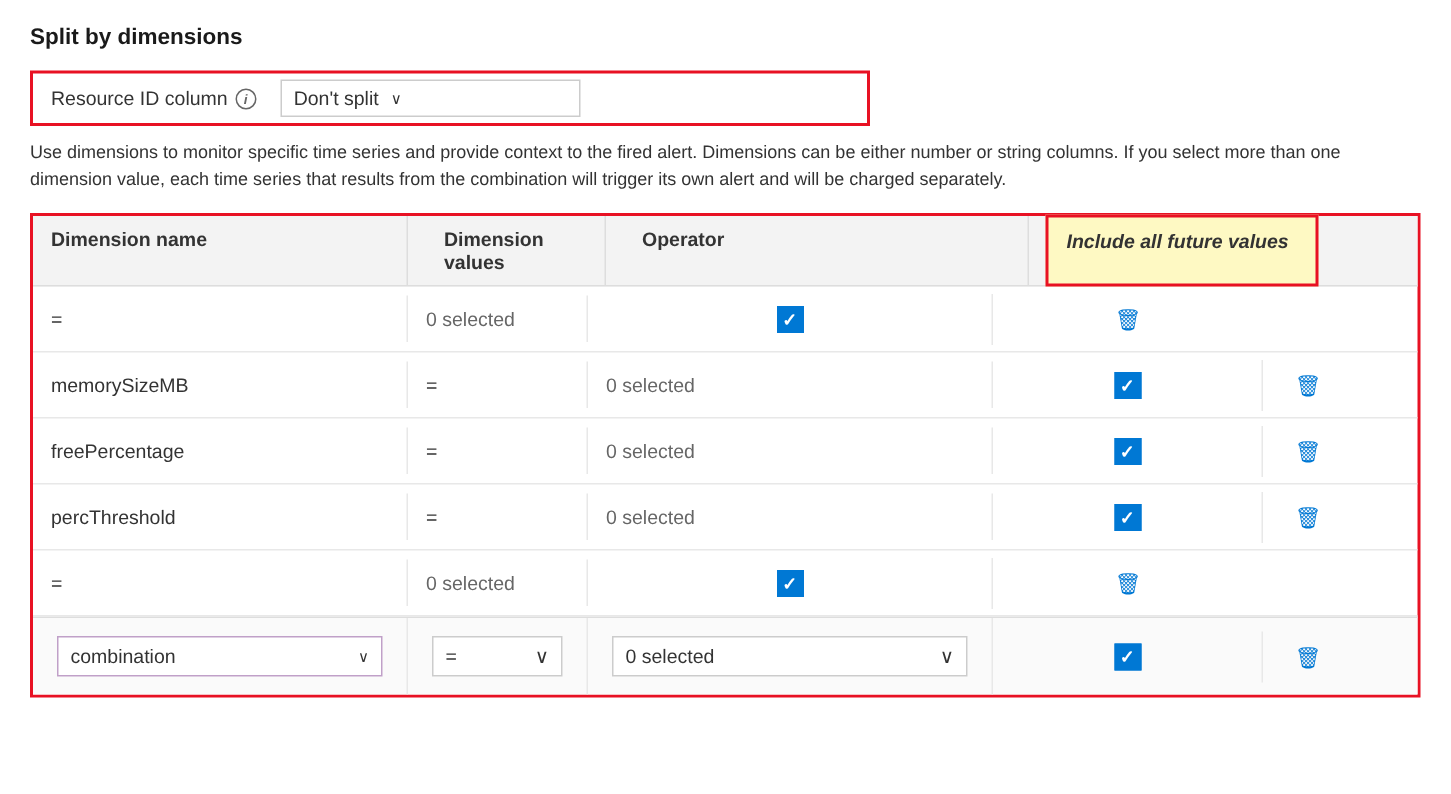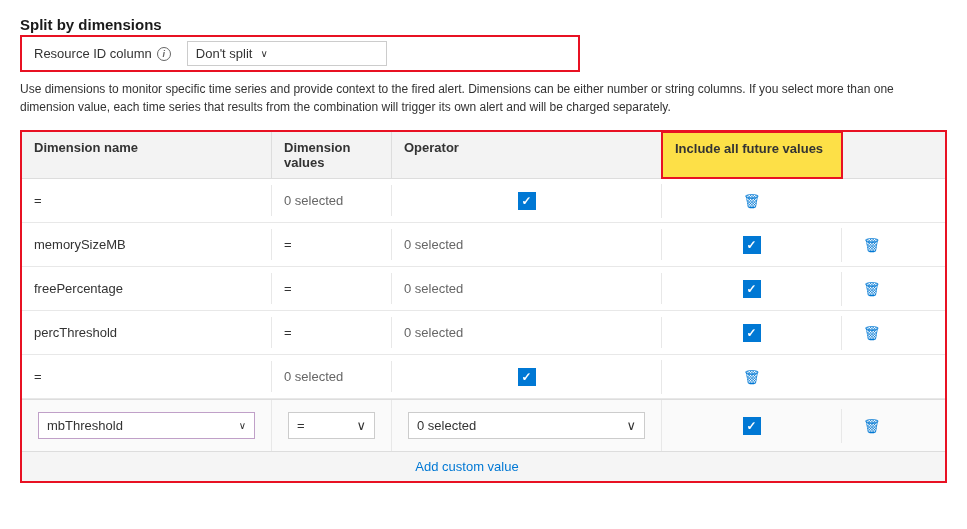--- a/index.html
+++ b/index.html
@@ -9,21 +9,21 @@
       color: #333;
       background: #fff;
       padding: 16px 20px;
       width: 967px;
       min-height: 529px;
     }
 
     .page-title {
       font-size: 15px;
       font-weight: 600;
-      margin-bottom: 2px;
+      margin-bottom: 14px;
       color: #1a1a1a;
     }
 
     .resource-id-section {
       border: 2px solid #e81123;
       padding: 4px 12px;
       display: flex;
       align-items: center;
       gap: 16px;
       margin-bottom: 8px;
@@ -82,38 +82,40 @@
       border: 2px solid #e81123;
       width: 100%;
       border-collapse: collapse;
     }
 
     .table-header {
       display: grid;
       grid-template-columns: 250px 120px 270px 180px 60px;
       background: #f3f3f3;
       border-bottom: 1px solid #ddd;
+      gap: 12px;
     }
 
     .table-header-cell {
       padding: 8px 12px;
       font-weight: 600;
       font-size: 13px;
       color: #333;
       border-right: 1px solid #ddd;
     }
 
     .table-header-cell:last-child {
       border-right: none;
     }
 
     .table-header-cell.highlight {
-      background: #fde047;
+      background: #fef9c3;
       border: 2px solid #e81123;
       margin: -1px;
+      font-style: italic;
     }
 
     .table-row {
       display: grid;
       grid-template-columns: 250px 120px 270px 180px 60px;
       border-bottom: 1px solid #e8e8e8;
       align-items: center;
       min-height: 44px;
     }
 
@@ -323,21 +325,21 @@
         <div class="checkbox-checked"></div>
       </div>
       <div class="table-cell cell-delete">
         <span class="delete-icon">🗑</span>
       </div>
     </div>
 
     <div class="bottom-row-grid">
       <div class="table-cell">
         <div class="input-select">
-          <span>mbThreshold</span>
+          <span>combination</span>
           <span class="chevron">∨</span>
         </div>
       </div>
       <div class="table-cell">
         <div class="operator-select">
           <span>=</span>
           <span class="chevron">∨</span>
         </div>
       </div>
       <div class="table-cell">
@@ -347,20 +349,15 @@
         </div>
       </div>
       <div class="table-cell cell-checkbox">
         <div class="checkbox-checked"></div>
       </div>
       <div class="table-cell cell-delete">
         <span class="delete-icon">🗑</span>
       </div>
     </div>
 
-    <div style="display:grid; grid-template-columns: 250px 120px 270px 180px 60px; border-top: 1px solid #ddd; background:#f5f5f5;">
-      <div style="grid-column: 2/4; text-align:center; padding: 7px;">
-        <a class="add-custom-link">Add custom value</a>
-      </div>
-    </div>
 
   </div>
 </div>
 
 </body></html>

